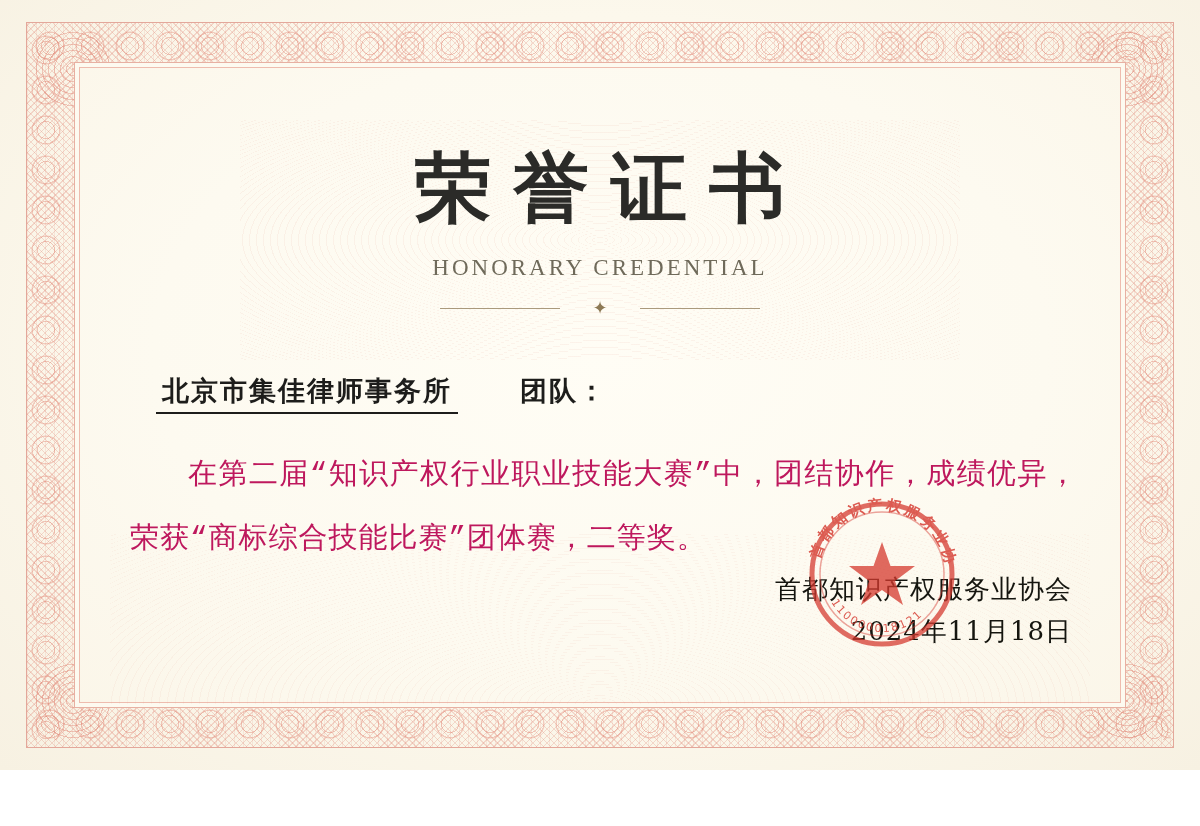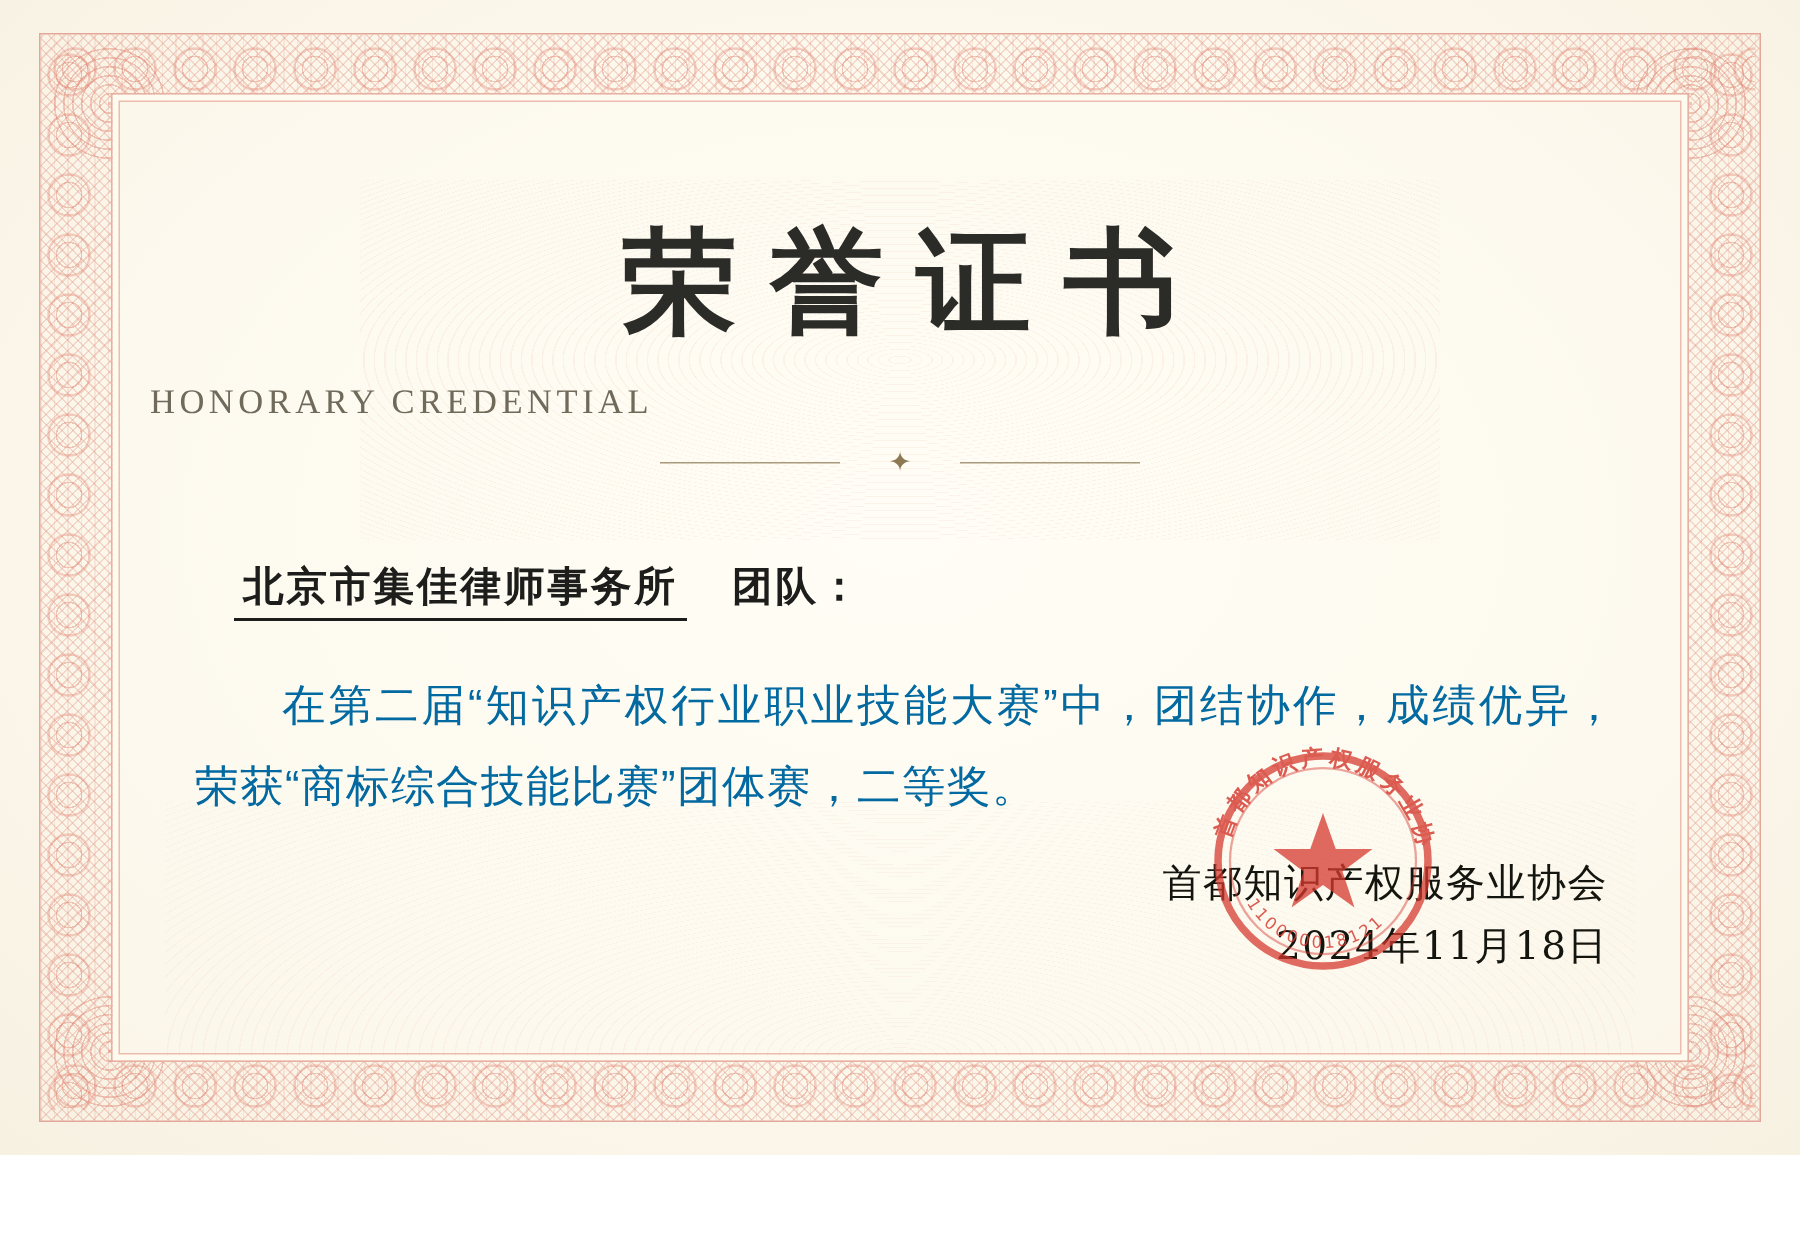--- a/index.html
+++ b/index.html
@@ -141,21 +141,21 @@
     margin-top: 48px;
     font-family: "DejaVu Serif", "Liberation Serif", serif;
     font-size: 76px;
     font-weight: bold;
     letter-spacing: 22px;
     text-indent: 22px;
     color: #2b2b28;
   }
 
   .title-en {
-    text-align: left;
+    text-align: center;
     margin-top: 14px;
     font-family: "Liberation Serif", serif;
     font-size: 23px;
     letter-spacing: 3px;
     color: #6f6a5a;
   }
 
   .divider {
     margin: 16px auto 0;
     width: 320px;
@@ -182,40 +182,41 @@
   }
 
   .recipient {
     margin-top: 54px;
     padding-left: 56px;
     font-family: "DejaVu Serif", "Liberation Serif", serif;
     font-size: 27px;
     color: #1d1d1b;
     display: flex;
     align-items: baseline;
+    gap: 32px;
   }
   .recipient .name {
     border-bottom: 2px solid #1d1d1b;
     padding: 0 6px 3px 6px;
     letter-spacing: 2px;
     font-weight: 600;
   }
   .recipient .suffix {
     margin-left: 30px;
     letter-spacing: 2px;
     font-weight: 600;
   }
 
   .body-text {
     margin-top: 30px;
     padding: 0 22px 0 30px;
-    font-family: Liberation Sans, sans-serif;
+    font-family: Liberation Mono, monospace;
     font-size: 29px;
-    line-height: 54px;
-    color: #0369a1;
+    line-height: 64px;
+    color: #be185d;
     text-align: justify;
     letter-spacing: 1px;
   }
   .body-text p {
     margin: 0 0 18px 0;
     text-indent: 2em;
   }
 
   .signature {
     position: absolute;

